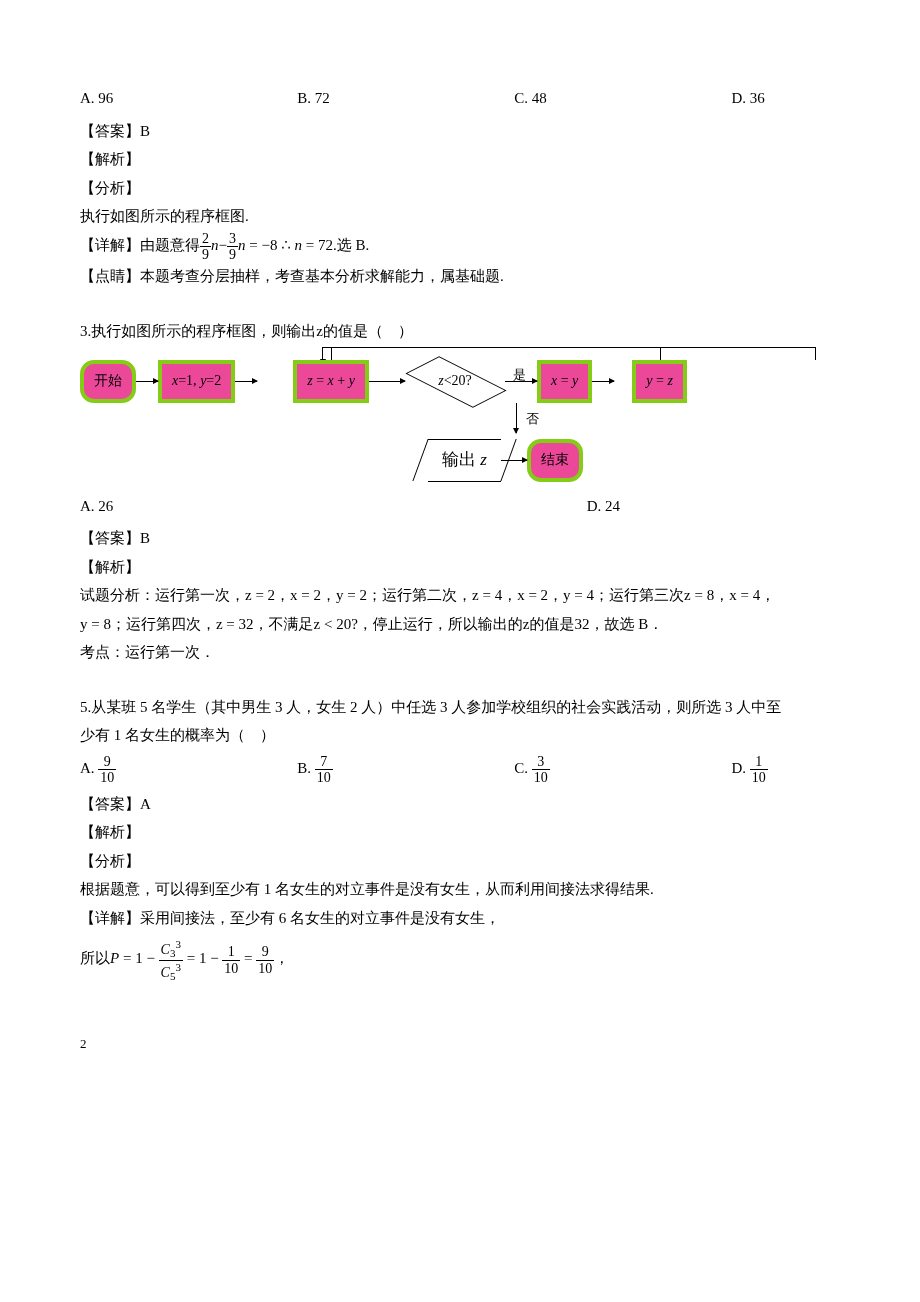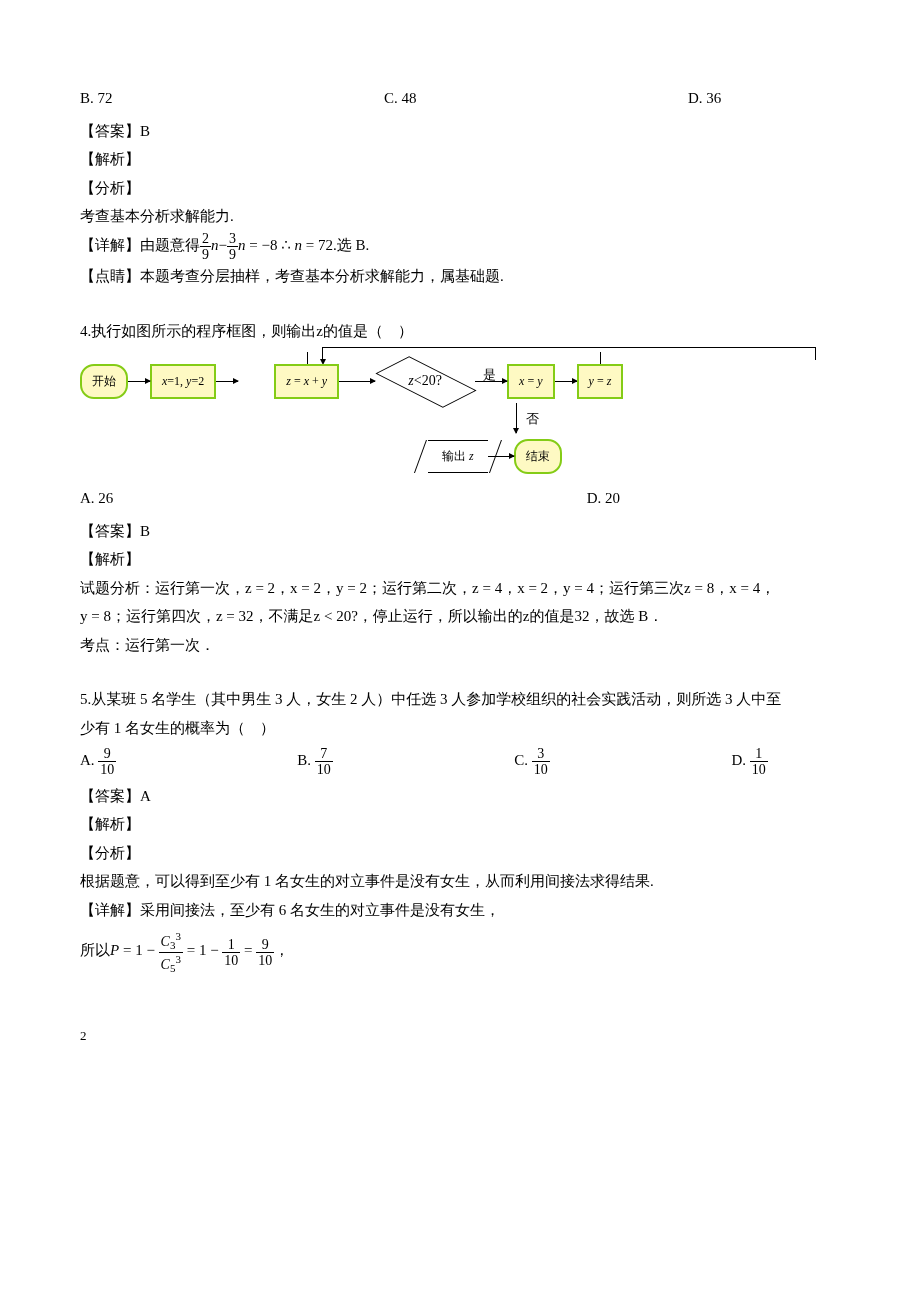--- a/index.html
+++ b/index.html
@@ -45,26 +45,26 @@
   .section-gap { height: 26px; }
   .flowchart {
     margin: 14px 0 10px 0;
   }
   .flow-row {
     display: flex;
     align-items: center;
     gap: 0;
   }
   .box {
-    border: 2px solid #84cc16;
+    border: 4px solid #84cc16;
     padding: 4px 10px;
     font-family: "Times New Roman", serif;
-    font-size: 12px;
+    font-size: 14px;
     white-space: nowrap;
-    background: #fef9c3;
+    background: #ec4899;
   }
   .round {
     border-radius: 14px;
     font-family: "SimSun", serif;
   }
   .arrow-h {
     width: 22px;
     height: 1px;
     background: #000;
     position: relative;
@@ -102,21 +102,21 @@
     justify-content: center;
     font-family: "Times New Roman", serif;
     font-size: 14px;
   }
   .para {
     position: relative;
     border-top: 1px solid #000;
     border-bottom: 1px solid #000;
     padding: 4px 14px;
     font-family: "SimSun", serif;
-    font-size: 12px;
+    font-size: 17px;
   }
   .para::before, .para::after {
     content: "";
     position: absolute;
     top: -1px; bottom: -1px;
     width: 14px;
   }
   .para::before {
     left: -8px;
     border-left: 1px solid #000;
@@ -180,36 +180,37 @@
     font-size: 13px;
     font-family: "Times New Roman", serif;
   }
   .sub { font-size: 11px; vertical-align: sub; font-family: "Times New Roman", serif; }
   .sup { font-size: 11px; vertical-align: super; font-family: "Times New Roman", serif; }
 </style>
 </head>
 <body>
 
 <div class="options">
+  <div>A. 96</div>
   <div>B. 72</div>
   <div>C. 48</div>
   <div>D. 36</div>
 </div>
 <div>【答案】B</div>
 <div>【解析】</div>
 <div>【分析】</div>
-<div>考查基本分析求解能力.</div>
+<div>执行如图所示的程序框图.</div>
 <div>
   <span>【详解】由题意得</span><span class="frac"><span class="num rm">2</span><span class="den rm">9</span></span><span class="math-i">n</span>−<span class="frac"><span class="num rm">3</span><span class="den rm">9</span></span><span class="math-i">n</span><span class="rm"> = −8 ∴ </span><span class="math-i">n</span><span class="rm"> = 72.选 B.</span>
 </div>
 <div>【点睛】本题考查分层抽样，考查基本分析求解能力，属基础题.</div>
 
 <div class="section-gap"></div>
 
-<div>4.执行如图所示的程序框图，则输出z的值是（　）</div>
+<div>3.执行如图所示的程序框图，则输出z的值是（　）</div>
 
 <div class="flowchart">
   <div class="flow-container">
     <div class="loop-line-top"></div>
     <div class="flow-row">
       <div class="box round">开始</div>
       <div class="arrow-h"></div>
       <div class="box"><span class="math-i">x</span>=1, <span class="math-i">y</span>=2</div>
       <div class="arrow-h"></div>
       <div style="position:relative;margin-left:36px;">
@@ -220,41 +221,41 @@
       <div class="diamond-wrap">
         <div class="diamond"></div>
         <div class="diamond-text"><span class="math-i">z</span>&lt;20?</div>
       </div>
       <div style="position:relative;width:32px;">
         <div class="flow-label" style="position:absolute;top:-18px;left:8px;">是</div>
         <div class="arrow-h" style="width:32px;"></div>
       </div>
       <div class="box"><span class="math-i">x</span> = <span class="math-i">y</span></div>
       <div class="arrow-h"></div>
-      <div style="position:relative;">
+      <div style="position:relative;margin-left:18px;">
         <div class="v-line" style="height:12px;position:absolute;left:50%;top:-12px;"></div>
         <div class="box"><span class="math-i">y</span> = <span class="math-i">z</span></div>
       </div>
     </div>
 
     <div style="position:relative;height:30px;">
       <div class="v-line down-arrow" style="height:30px;position:absolute;left:436px;top:0;"></div>
       <div class="flow-label" style="position:absolute;left:446px;top:4px;">否</div>
     </div>
     <div class="flow-bottom">
       <div class="para">输出 <span class="math-i">z</span></div>
       <div class="arrow-h" style="width:26px;"></div>
       <div class="box round">结束</div>
     </div>
   </div>
 </div>
 
 <div class="options">
   <div>A. 26</div>
-  <div>D. 20</div>
+  <div>D. 24</div>
 </div>
 <div>【答案】B</div>
 <div>【解析】</div>
 <div>试题分析：运行第一次，z = 2，x = 2，y = 2；运行第二次，z = 4，x = 2，y = 4；运行第三次z = 8，x = 4，</div>
 <div>y = 8；运行第四次，z = 32，不满足z &lt; 20?，停止运行，所以输出的z的值是32，故选 B．</div>
 <div>考点：运行第一次．</div>
 
 <div class="section-gap"></div>
 
 <div>5.从某班 5 名学生（其中男生 3 人，女生 2 人）中任选 3 人参加学校组织的社会实践活动，则所选 3 人中至</div>

